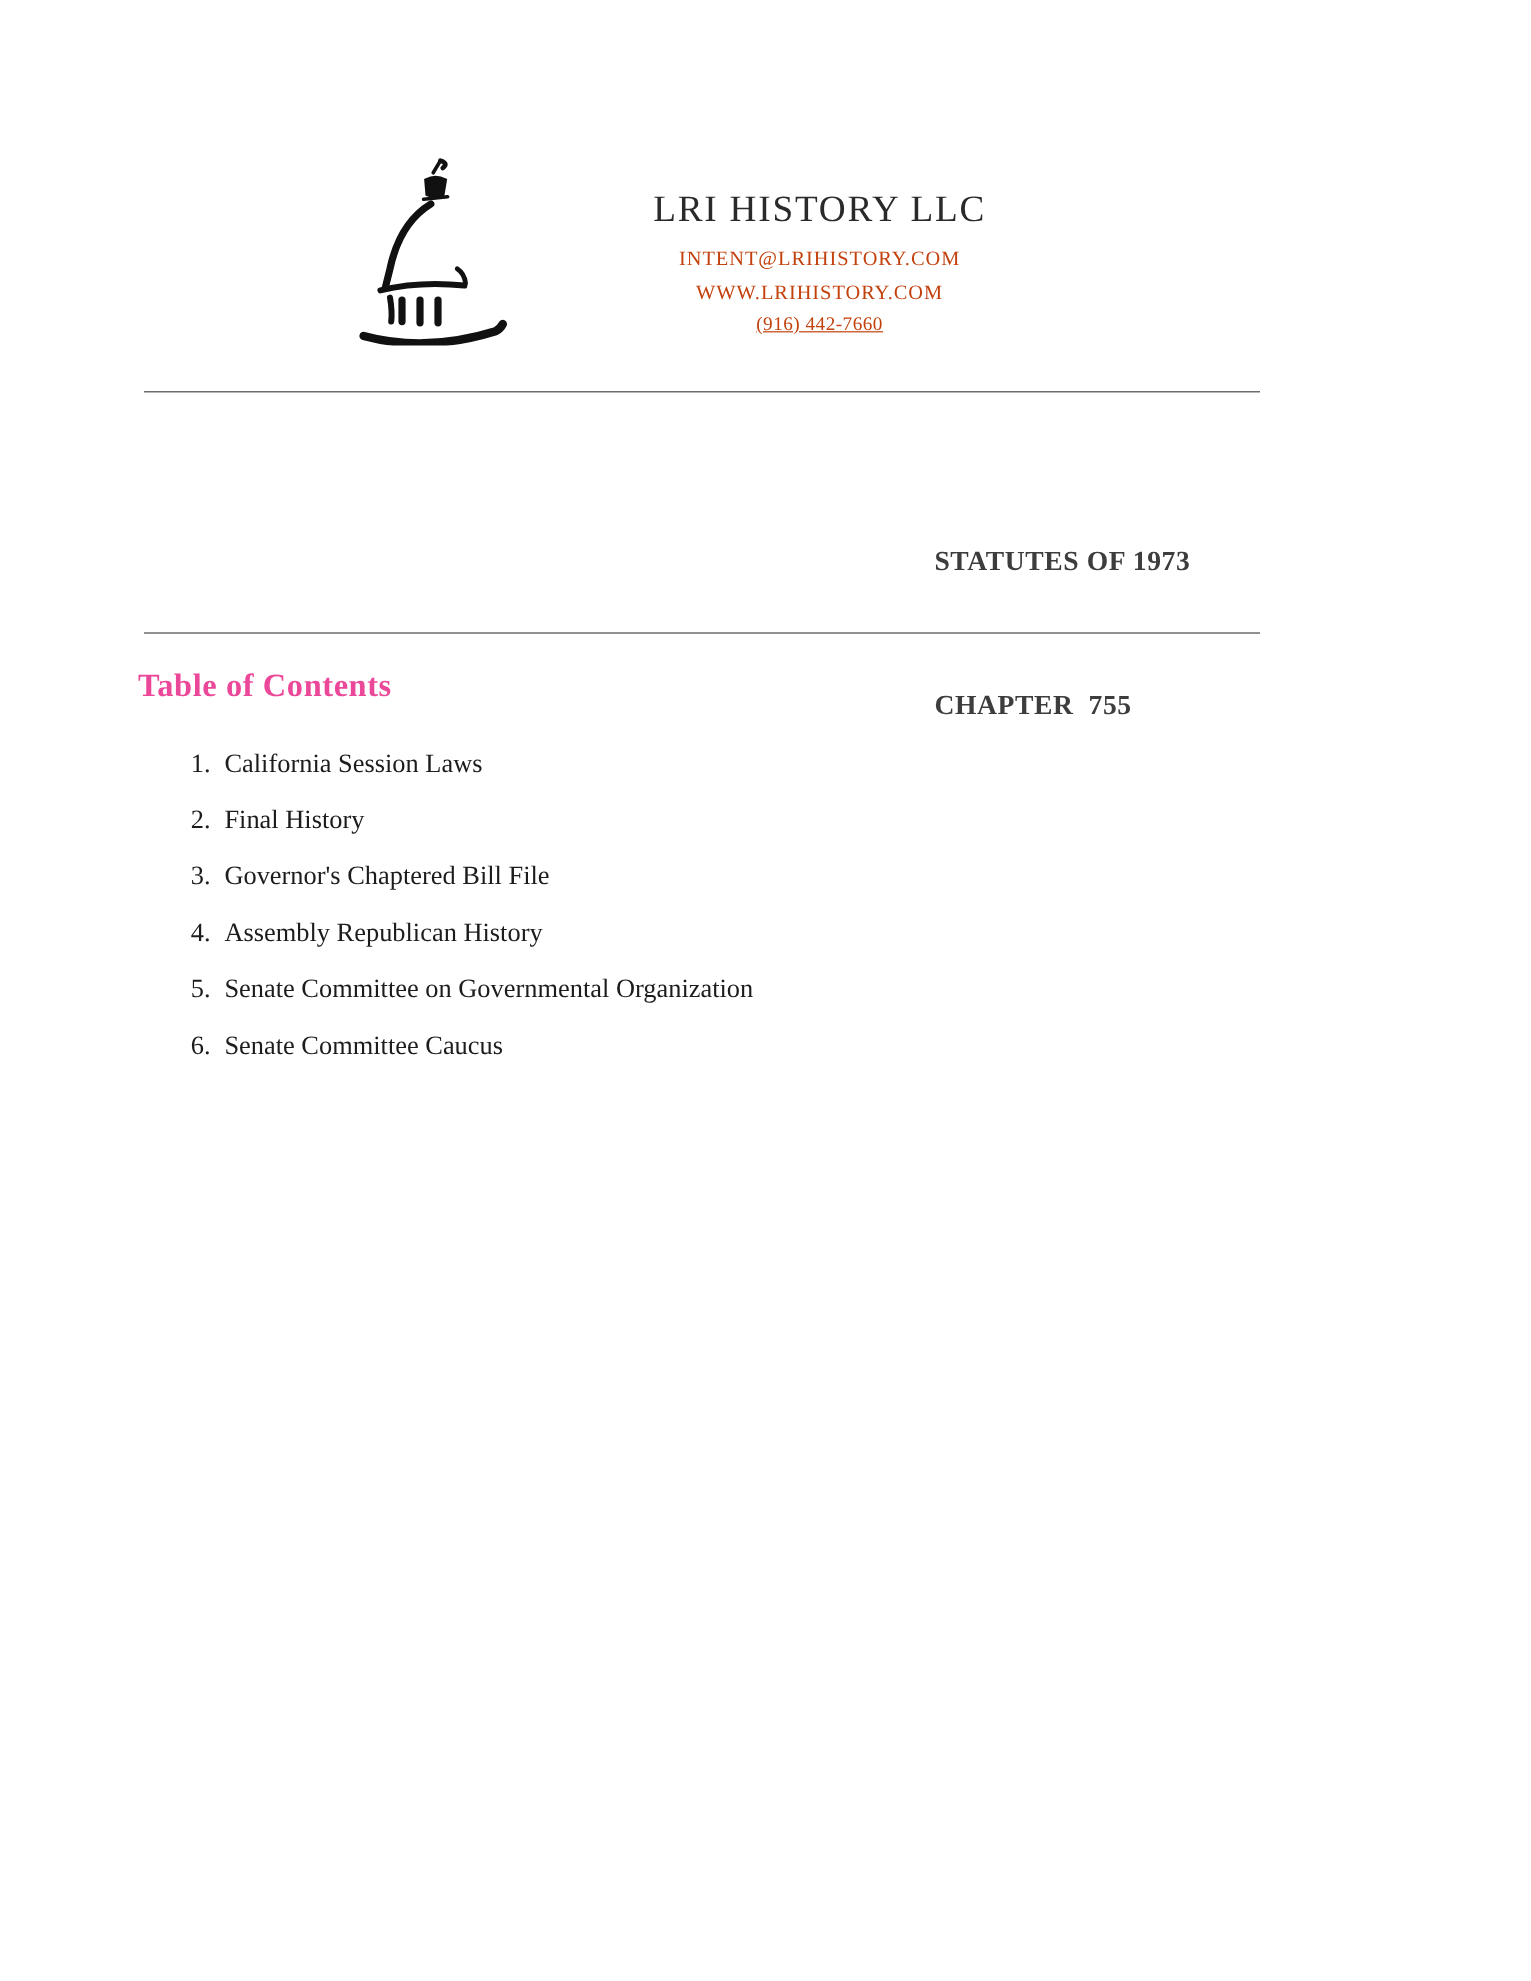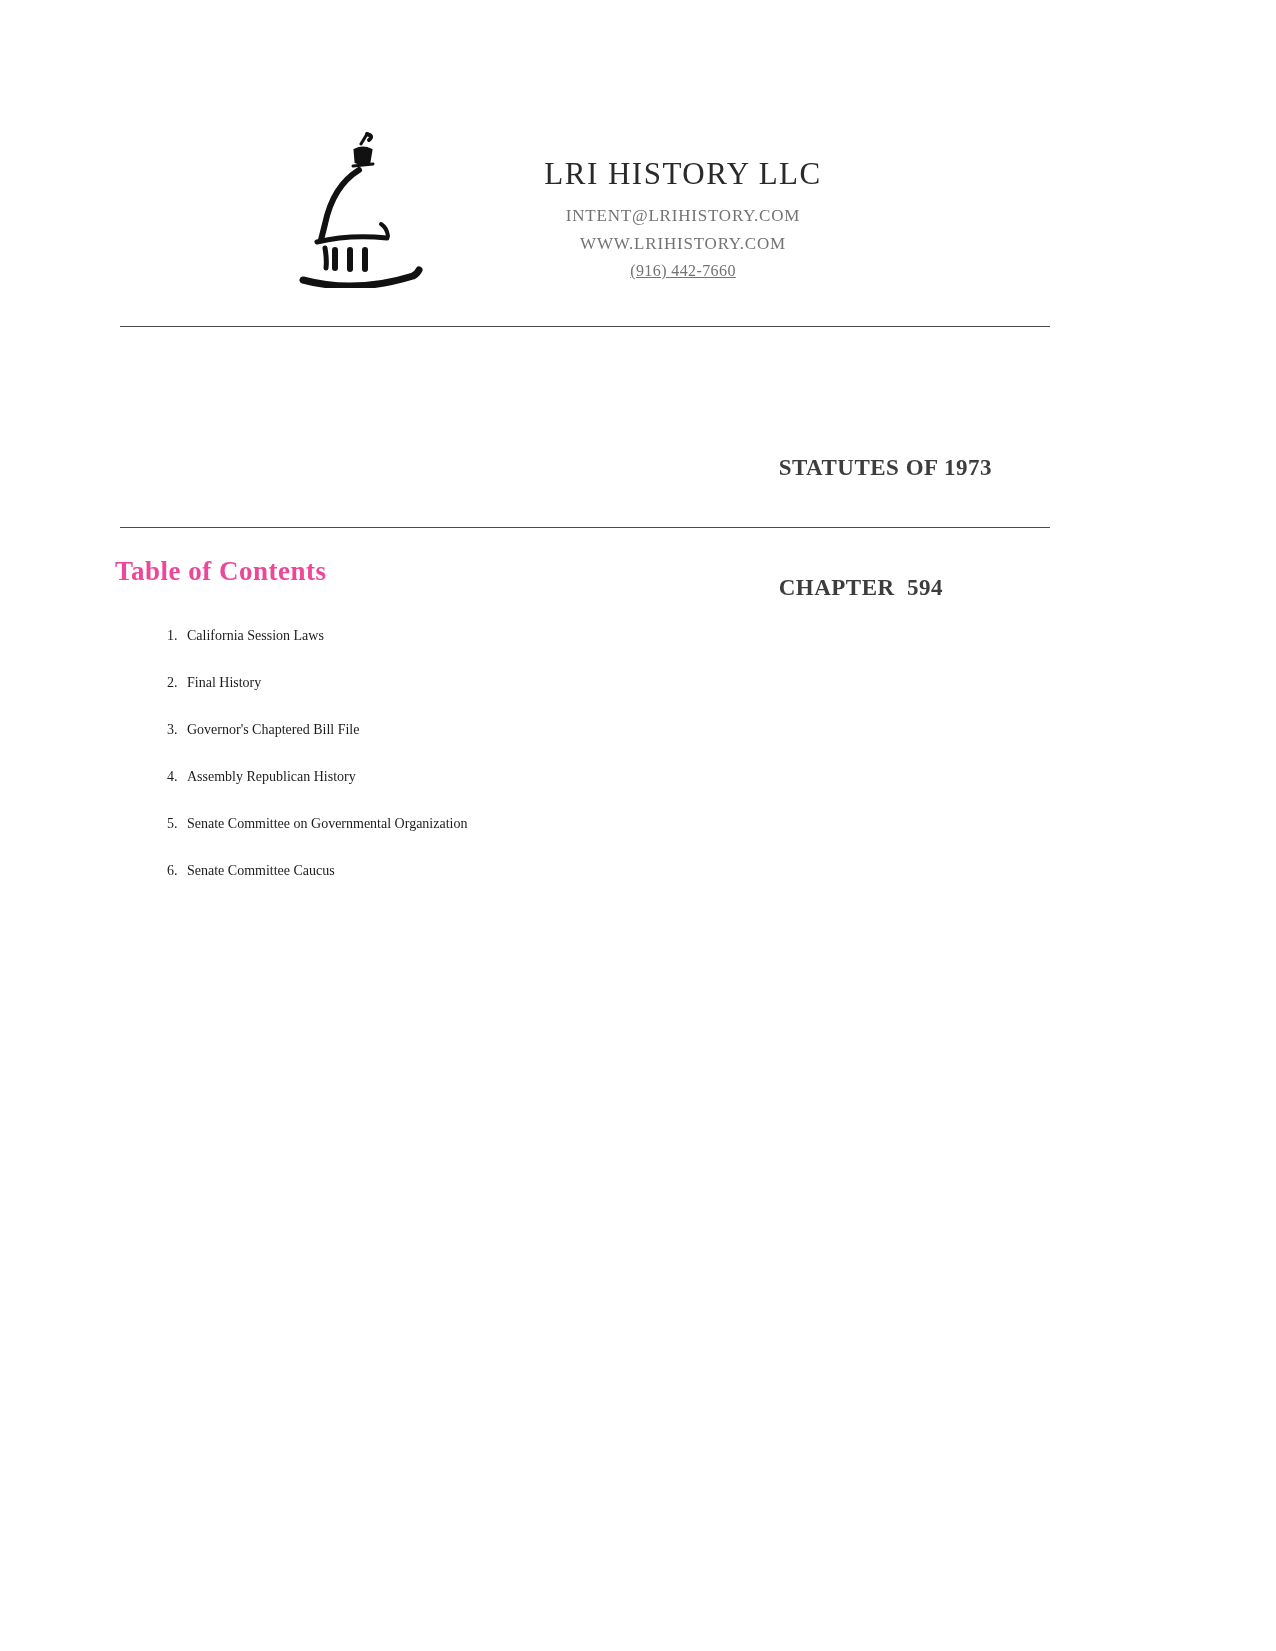--- a/index.html
+++ b/index.html
@@ -36,21 +36,21 @@
   .company-name {
     font-size: 31px;
     letter-spacing: 1.5px;
     color: #2a2a2a;
     margin-bottom: 14px;
     white-space: nowrap;
   }
   .contact-line {
     font-size: 17px;
     letter-spacing: 0.8px;
-    color: #737373;
+    color: #c2410c;
     margin-bottom: 8px;
   }
   .contact-line.phone {
     font-size: 16px;
     letter-spacing: 0.4px;
     text-decoration: underline;
   }
 
   
   .rule {
@@ -84,21 +84,21 @@
     left: 115px;
     font-size: 27px;
     font-weight: bold;
     color: #ec4899;
     letter-spacing: 0.5px;
   }
   .toc-list {
     position: absolute;
     top: 622px;
     left: 145px;
-    font-size: 14px;
+    font-size: 22px;
     color: #1c1c1c;
     list-style-position: outside;
     padding-left: 36px;
   }
   .toc-list li {
     margin-bottom: 20px;
     line-height: 27px;
     padding-left: 6px;
   }
 </style>
@@ -138,21 +138,21 @@
       <div class="contact-line">WWW.LRIHISTORY.COM</div>
       <div class="contact-line phone">(916) 442-7660</div>
     </div>
   </div>
 
   <div class="rule rule-1"></div>
   <div class="rule rule-2"></div>
 
   <div class="statute-block">
     <div>STATUTES OF 1973</div>
-    <div>CHAPTER  594</div>
+    <div>CHAPTER  755</div>
   </div>
 
   <div class="toc-title">Table of Contents</div>
   <ol class="toc-list">
     <li>California Session Laws</li>
     <li>Final History</li>
     <li>Governor's Chaptered Bill File</li>
     <li>Assembly Republican History</li>
     <li>Senate Committee on Governmental Organization</li>
     <li>Senate Committee Caucus</li>

